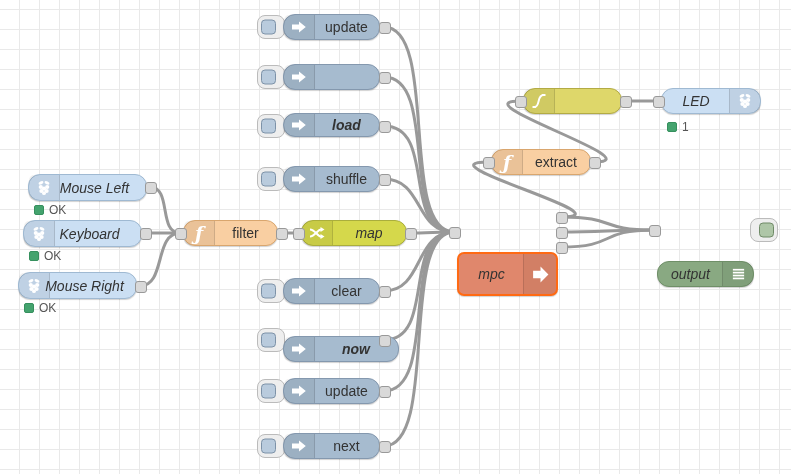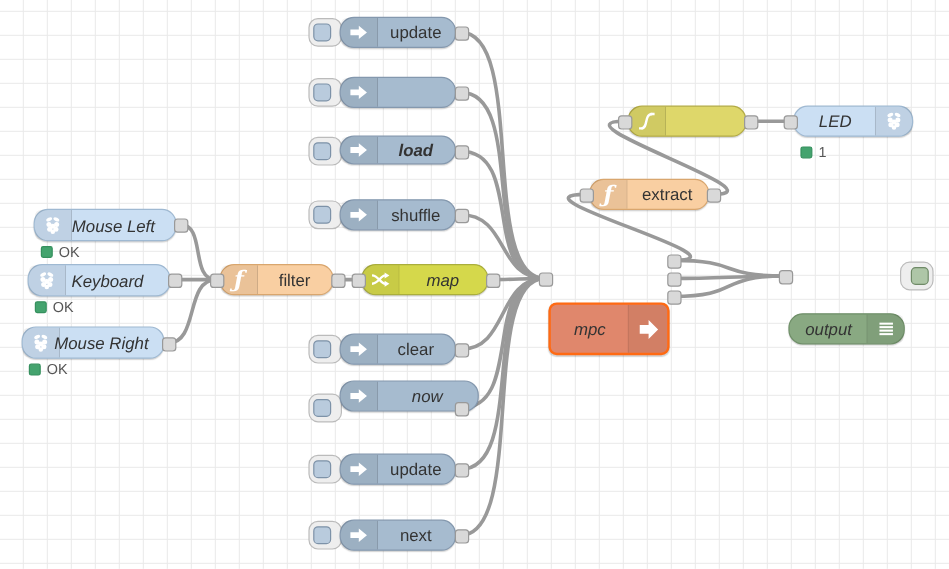--- a/index.html
+++ b/index.html
@@ -143,21 +143,21 @@
     <div class="label">shuffle</div>
   </div>
   <div class="node inject" style="left:283px;top:278px;width:97px;height:26px;">
     <div class="icon-region left">
         <svg class="nicon" width="16" height="16" viewBox="0 0 16 16">
           <path d="M1 5.6 H8 V2.4 L14.8 8 L8 13.6 V10.4 H1 Z" fill="#fff"></path>
         </svg>
       </div>
     <div class="label">clear</div>
   </div>
-  <div class="node inject" style="left:283px;top:317px;width:116px;height:26px;">
+  <div class="node inject" style="left:283px;top:336px;width:116px;height:26px;font-weight:bold;">
     <div class="icon-region left">
         <svg class="nicon" width="16" height="16" viewBox="0 0 16 16">
           <path d="M1 5.6 H8 V2.4 L14.8 8 L8 13.6 V10.4 H1 Z" fill="#fff"></path>
         </svg>
       </div>
     <div class="label it">now</div>
   </div>
   <div class="node inject" style="left:283px;top:378px;width:97px;height:26px;">
     <div class="icon-region left">
         <svg class="nicon" width="16" height="16" viewBox="0 0 16 16">

